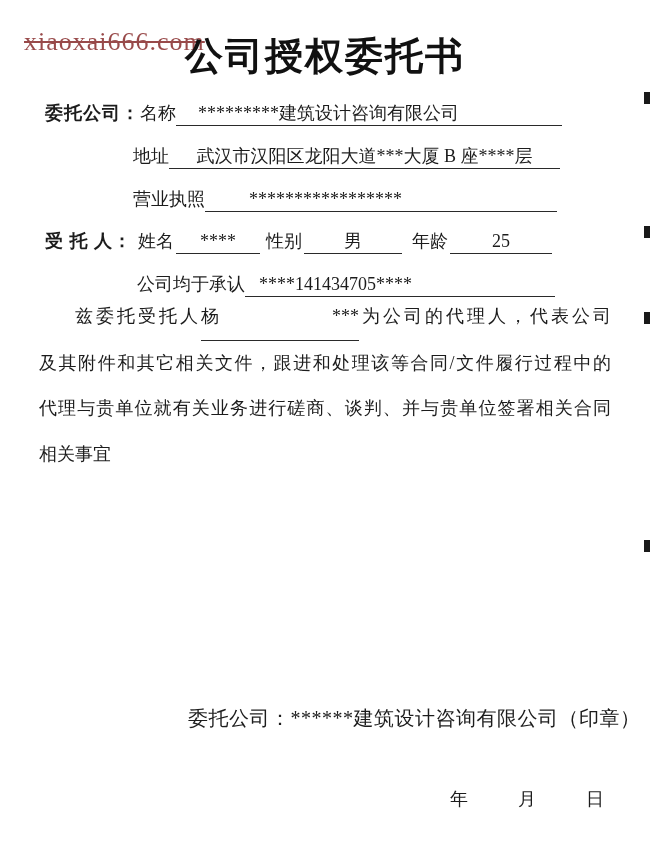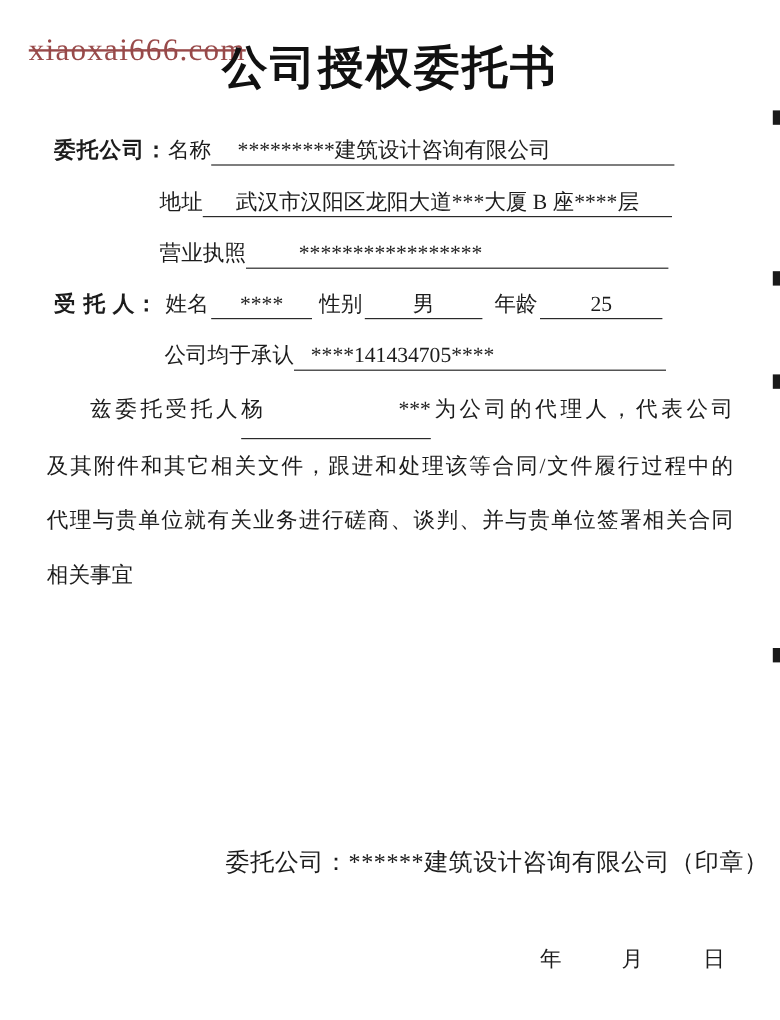--- a/index.html
+++ b/index.html
@@ -29,42 +29,41 @@
   .row{
     position:absolute;left:45px;
     font-size:18px;line-height:24px;white-space:nowrap;
   }
   .blabel{font-weight:bold;letter-spacing:1px;text-align:right;}
   .u{
     display:inline-block;
     border-bottom:1.5px solid #2a2a2a;
     text-align:center;
     vertical-align:baseline;
-    margin-top:12px;
   }
   .u.left{text-align:left;}
   .r1{top:101px;} .r2{top:144px;} .r3{top:187px;} .r4{top:229px;} .r5{top:272px;}
   .ml88{margin-left:88px;} .ml92{margin-left:92px;}
   .u-name{width:386px;padding-left:22px;box-sizing:border-box;}
   .u-addr{width:391px;}
   .u-lic{width:352px;padding-left:44px;box-sizing:border-box;}
   .u-tname{width:84px;margin-left:2px;}
   .u-gender{width:98px;margin-left:2px;}
   .u-age{width:102px;margin-left:2px;}
   .u-id{width:310px;padding-left:14px;box-sizing:border-box;}
   .lbl-gap{margin-left:6px;}
   .lbl-gap2{margin-left:10px;}
   .para{
     position:absolute;left:39px;width:572px;
     font-size:18px;line-height:45.5px;
     color:#1c1c1c;
   }
   .jline{text-align:justify;text-align-last:justify;}
   .indent{text-indent:36px;}
-  .p1{top:307px;}
+  .p1{top:294px;}
   .p2{top:535px;}
   .u-agent{width:158px;text-indent:0;}
   .sig-line{
     position:absolute;left:188px;top:705px;
     font-size:20px;letter-spacing:.5px;white-space:nowrap;
   }
   .date-row{
     position:absolute;left:450px;top:787px;
     display:flex;gap:50px;
     font-size:18px;

